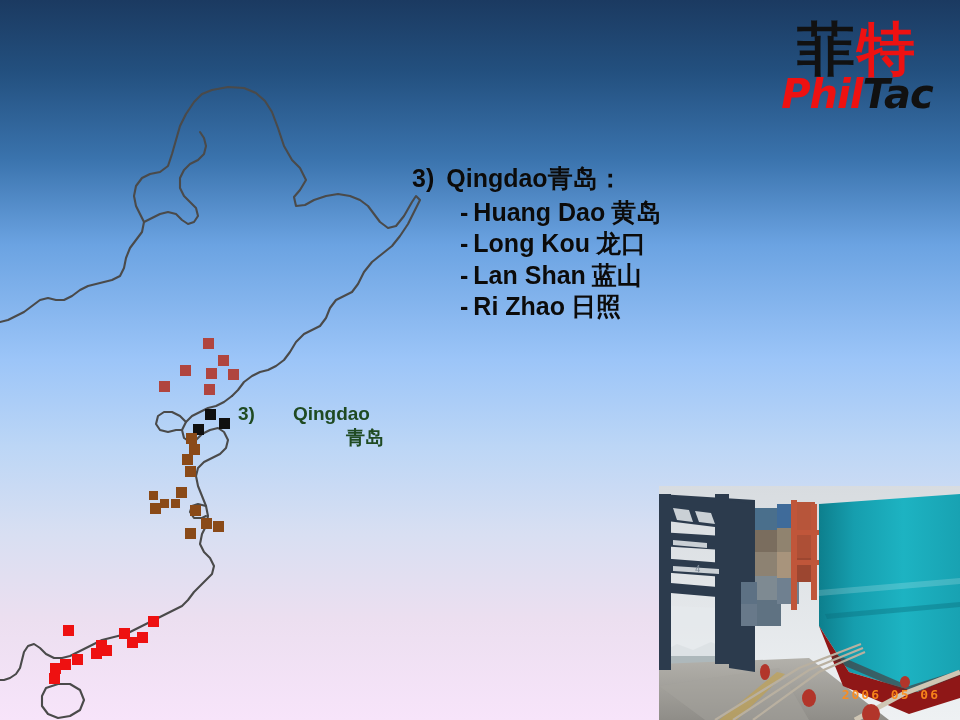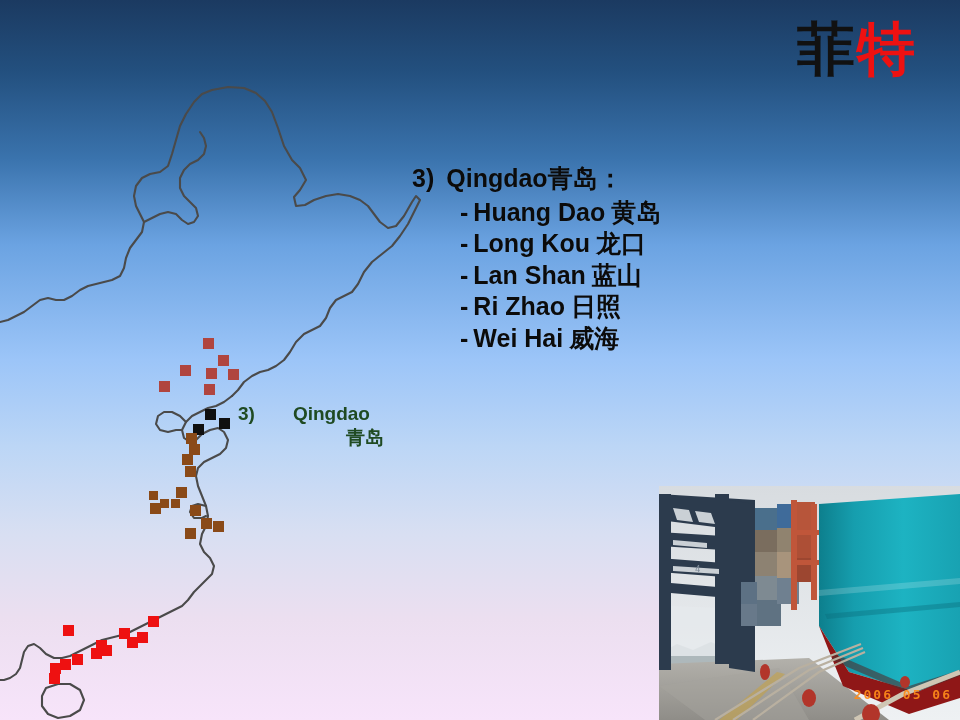--- a/index.html
+++ b/index.html
@@ -55,21 +55,21 @@
   #textblock ul{list-style:none;margin:3px 0 0 0;padding:0 0 0 48px;}
   #textblock li{font-size:25px;line-height:1.26;white-space:nowrap;}
   #textblock li .dash{margin-right:5px;}
   #textblock li .cjk{font-family:"DejaVu Sans","Liberation Sans",sans-serif;
                      font-weight:bold;margin-left:6px;}
 
   
   #photo{position:absolute;left:659px;top:486px;width:301px;height:234px;
          overflow:hidden;background:#2b3a46;}
   #photo svg{display:block;}
-  #photo-stamp{position:absolute;right:8px;bottom:18px;
+  #photo-stamp{position:absolute;right:20px;bottom:18px;
                color:#ff8c1a;font-size:13px;font-weight:bold;letter-spacing:2px;
                font-family:"DejaVu Sans Mono","Liberation Mono",monospace;
                opacity:.92;}
 </style>
 </head>
 <body>
 
 <div id="slide">
 
   <div id="map">
@@ -188,29 +188,29 @@
       </li>
       <li>
         <span class="dash">-</span><span>Long Kou</span><span class="cjk">龙口</span>
       </li>
       <li>
         <span class="dash">-</span><span>Lan Shan</span><span class="cjk">蓝山</span>
       </li>
       <li>
         <span class="dash">-</span><span>Ri Zhao</span><span class="cjk">日照</span>
       </li>
-      <li>
-        <span class="dash">-</span><span>Wei Hai</span><span class="cjk">威海</span>
-      </li>
     </ul>
   </div>
 
   <div id="logo">
     <div class="cjk">
       <span class="k1">菲</span><span class="k2">特</span>
+    </div>
+    <div class="latin">
+      <span class="l1">Phil</span><span class="l2">Tac</span>
     </div>
   </div>
 
   <div id="photo">
     <svg width="301" height="234" viewBox="0 0 301 234" xmlns="http://www.w3.org/2000/svg">
       <defs>
         <linearGradient id="skyg" x1="0" y1="0" x2="0" y2="1">
           <stop offset="0%" stop-color="#d8dce0"></stop>
           <stop offset="100%" stop-color="#eef1f3"></stop>
         </linearGradient>

